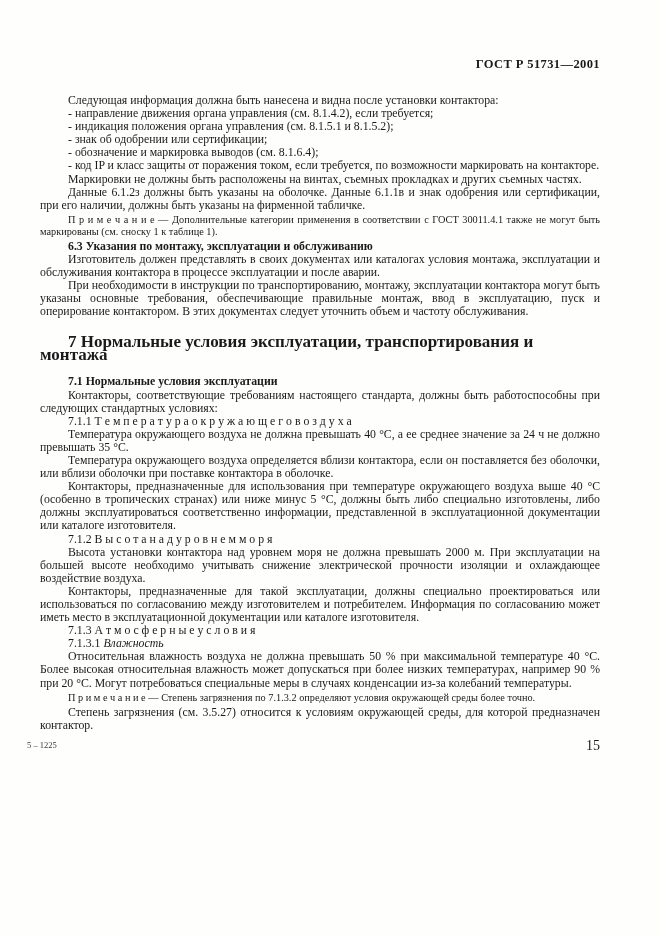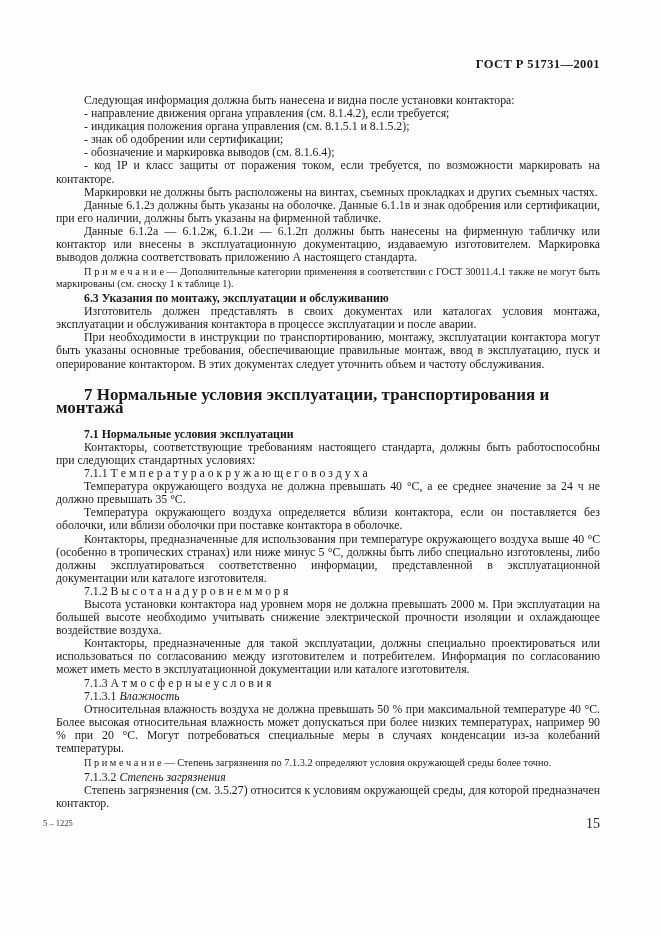--- a/index.html
+++ b/index.html
@@ -1,21 +1,21 @@
 <!DOCTYPE html>
 <html lang="ru"><head>
 <meta charset="utf-8">
 <style>
   html, body { margin: 0; padding: 0; background: #ffffff; }
   .page {
     width: 661px;
     height: 936px;
     background: #fefefd;
     box-sizing: border-box;
-    padding: 57px 61px 0 56px;
+    padding: 57px 61px 0 40px;
     font-family: "Liberation Serif", "DejaVu Serif", serif;
     color: #1a1a1a;
     position: relative;
     overflow: hidden;
   }
   .header {
     text-align: right;
     font-weight: 700;
     font-size: 12.5px;
     letter-spacing: 0.4px;
@@ -68,40 +68,38 @@
 
   <div class="content">
     <p>Следующая информация должна быть нанесена и видна после установки контактора:</p>
     <p>- направление движения органа управления (см. 8.1.4.2), если требуется;</p>
     <p>- индикация положения органа управления (см. 8.1.5.1 и 8.1.5.2);</p>
     <p>- знак об одобрении или сертификации;</p>
     <p>- обозначение и маркировка выводов (см. 8.1.6.4);</p>
     <p>- код IP и класс защиты от поражения током, если требуется, по возможности маркировать на контакторе.</p>
     <p>Маркировки не должны быть расположены на винтах, съемных прокладках и других съемных частях.</p>
     <p>Данные 6.1.2з должны быть указаны на оболочке. Данные 6.1.1в и знак одобрения или сертификации, при его наличии, должны быть указаны на фирменной табличке.</p>
-    <p>Данные 6.1.2а — 6.1.2ж, 6.1.2и — 6.1.2п должны быть нанесены на фирменную табличку или контактор или внесены в эксплуатационную документацию, издаваемую изготовителем. Маркировка выводов должна соответствовать приложению А настоящего стандарта.</p>
     <p class="note">П р и м е ч а н и е — Дополнительные категории применения в соответствии с ГОСТ 30011.4.1 также не могут быть маркированы (см. сноску 1 к таблице 1).</p>
     <p class="h-bold">6.3 Указания по монтажу, эксплуатации и обслуживанию</p>
     <p>Изготовитель должен представлять в своих документах или каталогах условия монтажа, эксплуатации и обслуживания контактора в процессе эксплуатации и после аварии.</p>
     <p>При необходимости в инструкции по транспортированию, монтажу, эксплуатации контактора могут быть указаны основные требования, обеспечивающие правильные монтаж, ввод в эксплуатацию, пуск и оперирование контактором. В этих документах следует уточнить объем и частоту обслуживания.</p>
     <p class="h-section">7 Нормальные условия эксплуатации, транспортирования и монтажа</p>
     <p class="h-bold">7.1 Нормальные условия эксплуатации</p>
     <p>Контакторы, соответствующие требованиям настоящего стандарта, должны быть работоспособны при следующих стандартных условиях:</p>
     <p>7.1.1 Т е м п е р а т у р а   о к р у ж а ю щ е г о   в о з д у х а</p>
     <p>Температура окружающего воздуха не должна превышать 40 °С, а ее среднее значение за 24 ч не должно превышать 35 °С.</p>
     <p>Температура окружающего воздуха определяется вблизи контактора, если он поставляется без оболочки, или вблизи оболочки при поставке контактора в оболочке.</p>
     <p>Контакторы, предназначенные для использования при температуре окружающего воздуха выше 40 °С (особенно в тропических странах) или ниже минус 5 °С, должны быть либо специально изготовлены, либо должны эксплуатироваться соответственно информации, представленной в эксплуатационной документации или каталоге изготовителя.</p>
     <p>7.1.2 В ы с о т а   н а д   у р о в н е м   м о р я</p>
     <p>Высота установки контактора над уровнем моря не должна превышать 2000 м. При эксплуатации на большей высоте необходимо учитывать снижение электрической прочности изоляции и охлаждающее воздействие воздуха.</p>
     <p>Контакторы, предназначенные для такой эксплуатации, должны специально проектироваться или использоваться по согласованию между изготовителем и потребителем. Информация по согласованию может иметь место в эксплуатационной документации или каталоге изготовителя.</p>
     <p>7.1.3 А т м о с ф е р н ы е   у с л о в и я</p>
     <p><span>7.1.3.1</span> <span class="ital">Влажность</span></p>
     <p>Относительная влажность воздуха не должна превышать 50 % при максимальной температуре 40 °С. Более высокая относительная влажность может допускаться при более низких температурах, например 90 % при 20 °С. Могут потребоваться специальные меры в случаях конденсации из-за колебаний температуры.</p>
     <p class="note">П р и м е ч а н и е — Степень загрязнения по 7.1.3.2 определяют условия окружающей среды более точно.</p>
-    <p><span>7.1.3.2</span> <span class="ital">Степень загрязнения</span></p>
     <p>Степень загрязнения (см. 3.5.27) относится к условиям окружающей среды, для которой предназначен контактор.</p>
 
     <div class="footer">
       <span class="code">5 – 1225</span>
       <span class="pageno">15</span>
     </div>
   </div>
 
 </div>
 

